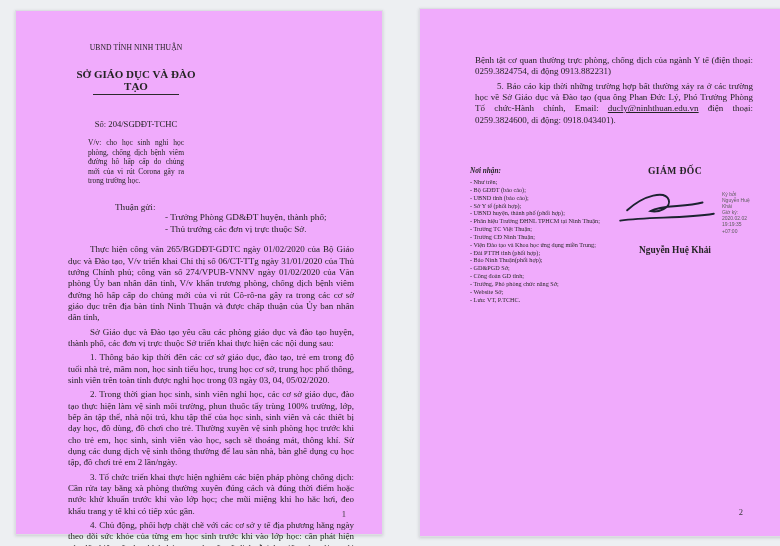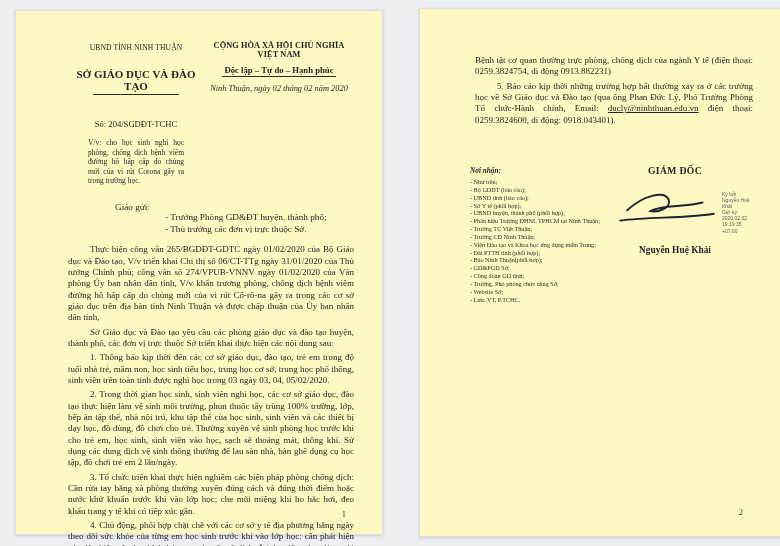--- a/index.html
+++ b/index.html
@@ -4,21 +4,21 @@
 <style>
   * { margin:0; padding:0; box-sizing:border-box; }
   html,body { width:780px; height:546px; overflow:hidden; }
   body {
     background:#edeff2;
     font-family:"Liberation Serif","DejaVu Serif",serif;
     color:#242424;
   }
   .viewer { position:relative; width:780px; height:546px; }
   .page {
-    position:absolute; background:#fef9c3;
+    position:absolute; background:#f0abfc;
     border:1px solid #dcdee2;
     box-shadow:0 1px 3px rgba(40,45,60,.18);
   }
   .page1 { left:15px; top:10px; width:368px; height:525px; }
   .page2 { left:419px; top:8px; width:375px; height:529px; }
 
   
   .p1-content { padding:30px 28px 0 52px; }
   .p1-header { display:flex; }
   .hdr-left { width:136px; text-align:center; padding-top:2px; }
@@ -73,29 +73,24 @@
   <div class="page page1">
     <div class="p1-content">
       <div class="p1-header">
         <div class="hdr-left">
           <div class="org-parent">UBND TỈNH NINH THUẬN</div>
           <div class="org-name">SỞ GIÁO DỤC VÀ ĐÀO TẠO</div>
           <div class="org-underline"></div>
           <div class="doc-number">Số: 204/SGDĐT-TCHC</div>
           <div class="subject">V/v: cho học sinh nghỉ học phòng, chống dịch bệnh viêm đường hô hấp cấp do chủng mới của vi rút Corona gây ra trong trường học.</div>
         </div>
-        <div class="hdr-right">
-          <div class="nat-title">CỘNG HÒA XÃ HỘI CHỦ NGHĨA VIỆT NAM</div>
-          <div><span class="nat-motto">Độc lập – Tự do – Hạnh phúc</span></div>
-          <div class="place-date">Ninh Thuận, ngày 02 tháng 02 năm 2020</div>
-        </div>
       </div>
 
       <div class="salutation-block">
-        <div class="salutation">Giáo gửi:</div>
+        <div class="salutation">Thuận gửi:</div>
         <div class="recipient-line">- Trưởng Phòng GD&amp;ĐT huyện, thành phố;</div>
           <div class="recipient-line">- Thủ trưởng các đơn vị trực thuộc Sở.</div>
       </div>
 
       <div class="body-text">
         <p class="para">Thực hiện công văn 265/BGDĐT-GDTC ngày 01/02/2020 của Bộ Giáo dục và Đào tạo, V/v triển khai Chỉ thị số 06/CT-TTg ngày 31/01/2020 của Thủ tướng Chính phủ; công văn số 274/VPUB-VNNV ngày 01/02/2020 của Văn phòng Ủy ban nhân dân tỉnh, V/v khẩn trương phòng, chống dịch bệnh viêm đường hô hấp cấp do chủng mới của vi rút Cô-rô-na gây ra trong các cơ sở giáo dục trên địa bàn tỉnh Ninh Thuận và được chấp thuận của Ủy ban nhân dân tỉnh,</p>
         <p class="para">Sở Giáo dục và Đào tạo yêu cầu các phòng giáo dục và đào tạo huyện, thành phố, các đơn vị trực thuộc Sở triển khai thực hiện các nội dung sau:</p>
         <p class="para">1. Thông báo kịp thời đến các cơ sở giáo dục, đào tạo, trẻ em trong độ tuổi nhà trẻ, mầm non, học sinh tiểu học, trung học cơ sở, trung học phổ thông, sinh viên trên toàn tỉnh được nghỉ học trong 03 ngày 03, 04, 05/02/2020.</p>
         <p class="para">2. Trong thời gian học sinh, sinh viên nghỉ học, các cơ sở giáo dục, đào tạo thực hiện làm vệ sinh môi trường, phun thuốc tẩy trùng 100% trường, lớp, bếp ăn tập thể, nhà nội trú, khu tập thể của học sinh, sinh viên và các thiết bị dạy học, đồ dùng, đồ chơi cho trẻ. Thường xuyên vệ sinh phòng học trước khi cho trẻ em, học sinh, sinh viên vào học, sạch sẽ thoáng mát, thông khí. Sử dụng các dung dịch vệ sinh thông thường để lau sàn nhà, bàn ghế dụng cụ học tập, đồ chơi trẻ em 2 lần/ngày.</p>
         <p class="para">3. Tổ chức triển khai thực hiện nghiêm các biện pháp phòng chống dịch: Cần rửa tay bằng xà phòng thường xuyên đúng cách và đúng thời điểm hoặc nước khử khuẩn trước khi vào lớp học; che mũi miệng khi ho hắc hơi, đeo khẩu trang y tế khi có tiếp xúc gần.</p>

